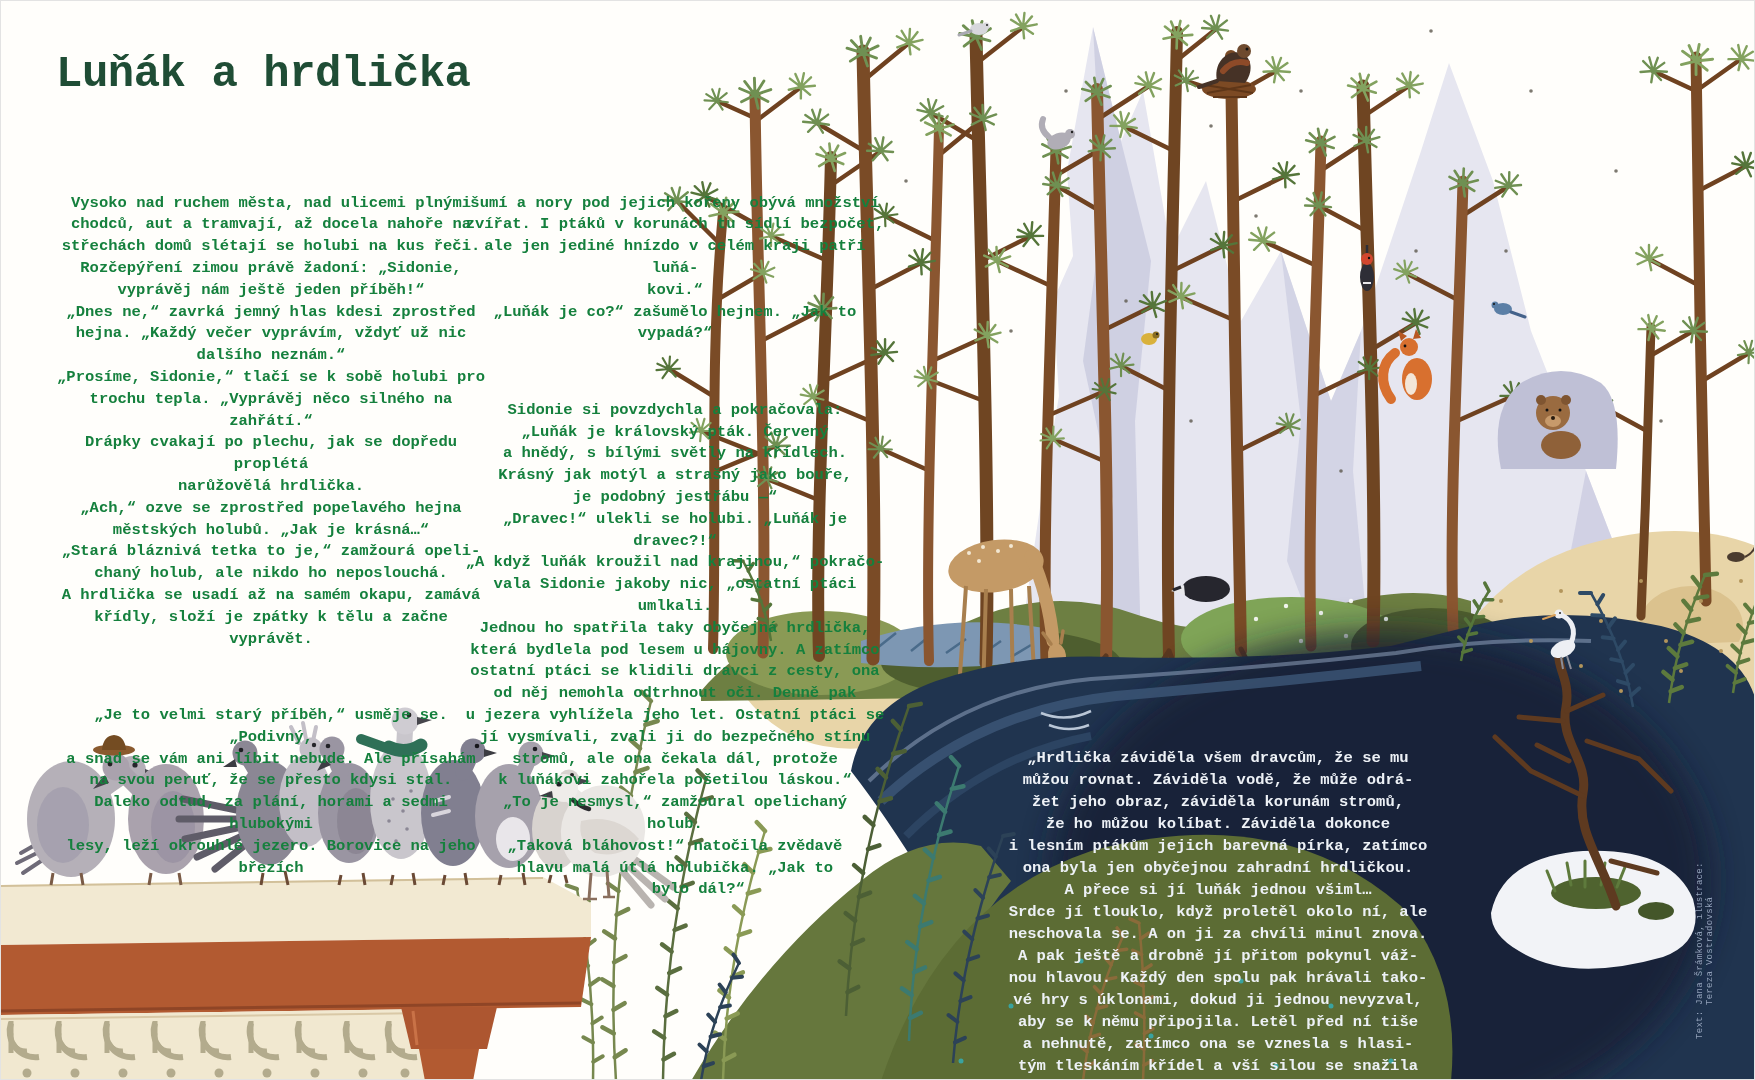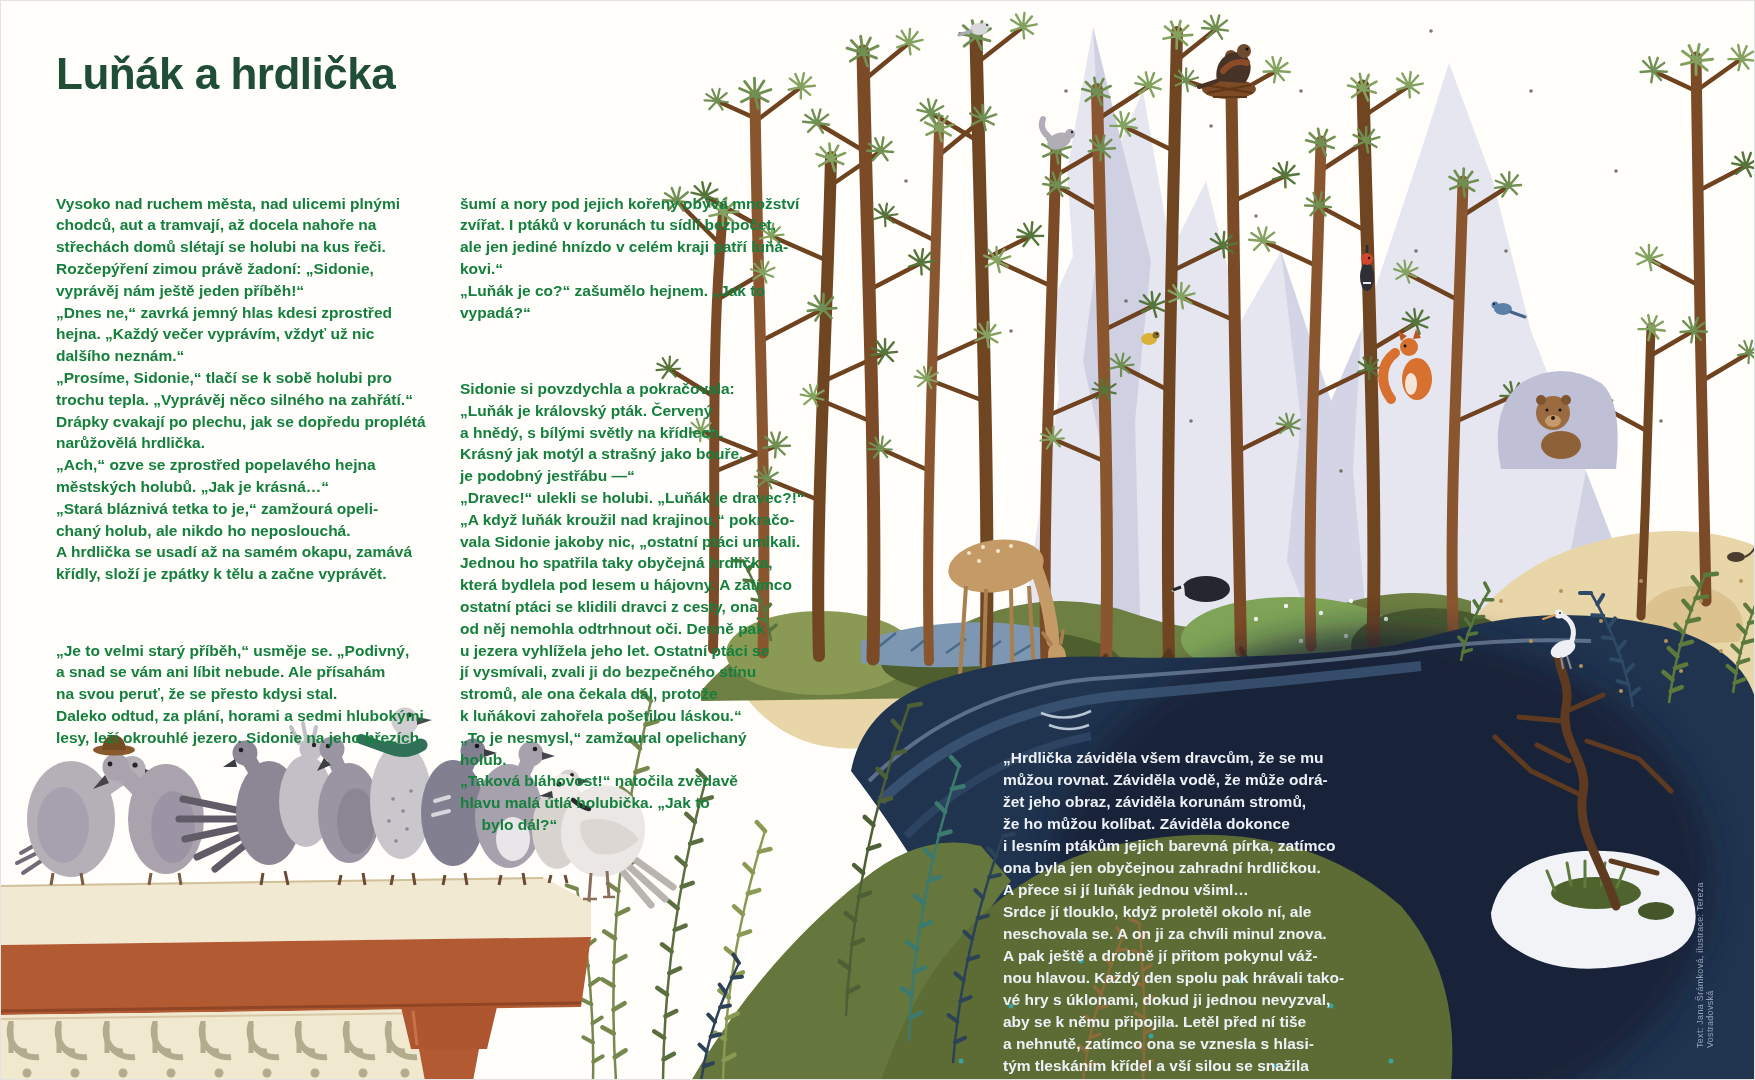--- a/index.html
+++ b/index.html
@@ -1,17 +1,17 @@
 <!DOCTYPE html>
 <html><head>
 <meta charset="utf-8">
 <style>
   html,body{margin:0;padding:0;background:#ffffff;}
   .page{position:relative;width:1755px;height:1080px;background:#fffefb;overflow:hidden;
-        font-family:Liberation Sans, sans-serif;border:1px solid #e3e3e3;box-sizing:border-box;}
+        font-family:Liberation Mono, monospace;border:1px solid #e3e3e3;box-sizing:border-box;text-align:center;}
   .art{position:absolute;left:0;top:0;z-index:1;}
   h1.title{position:absolute;left:55px;top:48px;margin:0;z-index:2;
            font-size:44px;font-weight:bold;color:#1f4d35;letter-spacing:-0.5px;}
   .col{position:absolute;z-index:2;font-size:15.5px;line-height:21.8px;font-weight:bold;
        color:#15803d;white-space:pre-wrap;}
   .col p{margin:0 0 11px 0;}
   .col1{left:55px;top:148px;width:430px;}
   .col2{left:459px;top:148px;width:430px;}
   .col3{left:1002px;top:702px;width:430px;color:#edf1f6;line-height:22px;}
   .credit{position:absolute;z-index:3;left:1694px;top:852px;height:195px;
@@ -691,21 +691,21 @@
 „Ach,“ ozve se zprostřed popelavého hejna
 městských holubů. „Jak je krásná…“
 „Stará bláznivá tetka to je,“ zamžourá opeli-
 chaný holub, ale nikdo ho neposlouchá.
 A hrdlička se usadí až na samém okapu, zamává
 křídly, složí je zpátky k tělu a začne vyprávět.</p>
   <p>„Je to velmi starý příběh,“ usměje se. „Podivný,
 a snad se vám ani líbit nebude. Ale přísahám
 na svou peruť, že se přesto kdysi stal.
 Daleko odtud, za plání, horami a sedmi hlubokými
-lesy, leží okrouhlé jezero. Sidonie na jeho březích</p>
+lesy, leží okrouhlé jezero. Borovice na jeho březích</p>
 </div>
 
 <div class="col col2">
   <p>šumí a nory pod jejich kořeny obývá množství
 zvířat. I ptáků v korunách tu sídlí bezpočet,
 ale jen jediné hnízdo v celém kraji patří luňá-
 kovi.“
 „Luňák je co?“ zašumělo hejnem. „Jak to
 vypadá?“</p>
   <p>Sidonie si povzdychla a pokračovala:

